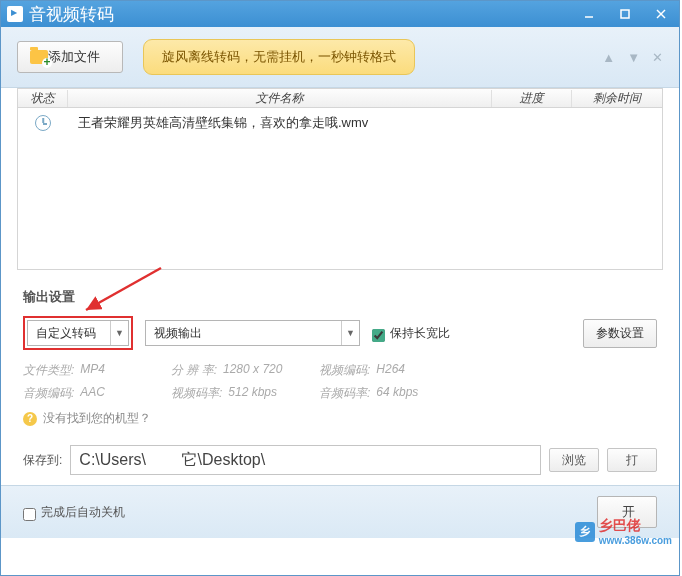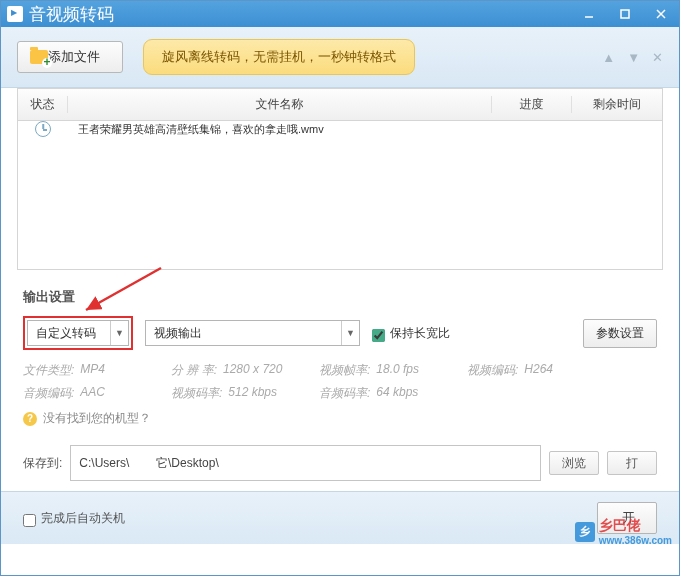--- a/index.html
+++ b/index.html
@@ -16,27 +16,27 @@
 .add-btn { background: linear-gradient(#fdfdfd, #ededed); border: 1px solid #b8b8b8; border-radius: 3px; padding: 6px 22px 6px 12px; display: flex; align-items: center; font-size: 13px; color: #333; cursor: pointer; }
 .add-btn .folder-ico { width: 18px; height: 14px; background: #fcc445; border-radius: 2px; position: relative; }
 .add-btn .folder-ico::before { content: ""; position: absolute; left: 0; top: -3px; width: 8px; height: 3px; background: #fcc445; border-radius: 1px 1px 0 0; }
 .add-btn .folder-ico::after { content: "+"; color: #2a8c2a; font-weight: bold; font-size: 12px; position: absolute; right: -4px; bottom: -4px; background: #fff; border-radius: 50%; width: 10px; height: 10px; line-height: 8px; text-align: center; }
 .banner { background: linear-gradient(#fde9a9, #fbdc7d); border: 1px solid #e9c658; border-radius: 9px; color: #7a5400; padding: 8px 18px; font-size: 13px; }
 .tool-spacer { flex: 1; }
 .tool-arrows { display: flex; gap: 12px; color: #a8b7c4; font-size: 13px; }
 .tool-arrows span { cursor: pointer; }
 
 .table-area { background: #fff; margin: 0 16px 8px 16px; border: 1px solid #d5d5d5; height: 182px; display: flex; flex-direction: column; }
-.thead { display: flex; background: linear-gradient(#fdfdfd, #efefef); border-bottom: 1px solid #d5d5d5; font-size: 12px; color: #444; height: 32px; align-items: center; }
+.thead { display: flex; background: linear-gradient(#fdfdfd, #efefef); border-bottom: 1px solid #d5d5d5; font-size: 12px; color: #444; height: 19px; align-items: center; font-style: italic; }
 .thead div { border-right: 1px solid #e0e0e0; padding: 0 10px; text-align: center; }
 .col-status { width: 50px; }
 .col-name { flex: 1; }
 .col-prog { width: 80px; }
 .col-time { width: 90px; border-right: none !important; }
-.trow { display: flex; align-items: center; font-size: 11px; color: #333; padding: 0 0; }
+.trow { display: flex; align-items: center; font-size: 13px; color: #333; padding: 6px 0; }
 .trow .col-status { display: flex; justify-content: center; }
 .clock-ico { width: 16px; height: 16px; border: 1.5px solid #7ba9c6; border-radius: 50%; position: relative; }
 .clock-ico::before { content: ""; position: absolute; left: 50%; top: 50%; width: 1.5px; height: 5px; background: #7ba9c6; transform: translate(-50%,-100%); }
 .clock-ico::after { content: ""; position: absolute; left: 50%; top: 50%; width: 4px; height: 1.5px; background: #7ba9c6; }
 
 .output-section { padding: 10px 22px 6px 22px; position: relative; }
 .section-title { font-size: 13px; color: #555; margin-bottom: 10px; font-weight: bold; }
 .red-arrow { position: absolute; left: 80px; top: -10px; }
 .red-arrow svg { overflow: visible; }
 .red-box { border: 2px solid #e03030; padding: 2px; display: inline-block; }
@@ -50,21 +50,21 @@
 .chk-row { display: flex; align-items: flex-end; gap: 5px; font-size: 12px; color: #333; }
 .chk-row input { accent-color: #4a8; }
 .param-btn { background: linear-gradient(#fdfdfd, #ededed); border: 1px solid #b5b5b5; border-radius: 2px; padding: 5px 12px; font-size: 12px; color: #333; margin-left: auto; cursor: pointer; }
 .info-row1, .info-row2 { display: flex; gap: 18px; font-size: 12px; color: #aaa; margin-bottom: 6px; font-style: italic; }
 .info-pair { display: flex; gap: 6px; min-width: 130px; }
 
 .help-row { display: flex; align-items: center; gap: 6px; font-size: 12px; color: #888; margin: 8px 0 12px 0; }
 .help-ico { width: 14px; height: 14px; border-radius: 50%; background: #f5c84a; color: #fff; font-size: 10px; display: flex; align-items: center; justify-content: center; font-weight: bold; }
 
 .save-row { display: flex; align-items: center; gap: 8px; font-size: 12px; color: #555; padding: 0 22px 10px 22px; }
-.path-input { flex: 1; border: 1px solid #c5c5c5; height: 36px; padding: 0 8px; font-size: 12px; color: #444; background: #fff; }
+.path-input { flex: 1; border: 1px solid #c5c5c5; height: 30px; padding: 0 8px; font-size: 16px; color: #444; background: #fff; }
 .small-btn { width: 50px; height: 24px; border: 1px solid #c5c5c5; background: linear-gradient(#fdfdfd,#ededed); border-radius: 2px; font-size: 12px; color: #555; cursor: pointer; display:flex; align-items:center; justify-content:center; }
 
 .footer { background: linear-gradient(#e8f1f9, #dae9f5); border-top: 1px solid #c5d7e5; padding: 10px 22px; display: flex; align-items: center; font-size: 12px; color: #555; }
 .footer .chk-row { color: #555; }
 .start-btn { margin-left: auto; background: linear-gradient(#fdfdfd,#ededed); border: 1px solid #b5b5b5; border-radius: 2px; padding: 6px 6px 6px 24px; font-size: 13px; color: #444; display: flex; align-items: center; gap: 6px; cursor: pointer; width: 60px; overflow: hidden; }
 
 .watermark { position: absolute; right: 10px; bottom: 30px; display:flex; align-items:center; gap:4px; font-size: 14px; font-weight: bold; opacity:0.85; }
 .watermark .wm-logo { width:20px; height:20px; background:#2a8cd8; border-radius:3px; color:#fff; display:flex; align-items:center; justify-content:center; font-size:11px;}
 .watermark .wm-text1 { color:#e03030; }
 .watermark .wm-text2 { color:#2a8cd8; font-size:10px; display:block; }
@@ -159,24 +159,20 @@
     <div class="info-row1">
       <div class="info-pair">
           <span>文件类型:</span>
           <span>MP4</span>
         </div>
       <div class="info-pair">
           <span>分 辨 率:</span>
           <span>1280 x 720</span>
         </div>
       <div class="info-pair">
-          <span>视频帧率:</span>
-          <span>18.0 fps</span>
-        </div>
-      <div class="info-pair">
           <span>视频编码:</span>
           <span>H264</span>
         </div>
     </div>
     <div class="info-row2">
       <div class="info-pair">
           <span>音频编码:</span>
           <span>AAC</span>
         </div>
       <div class="info-pair">

